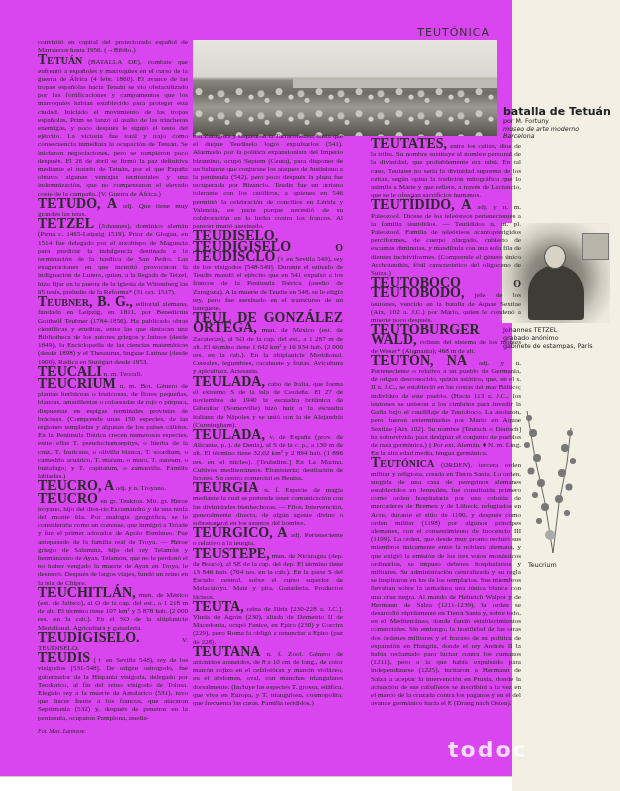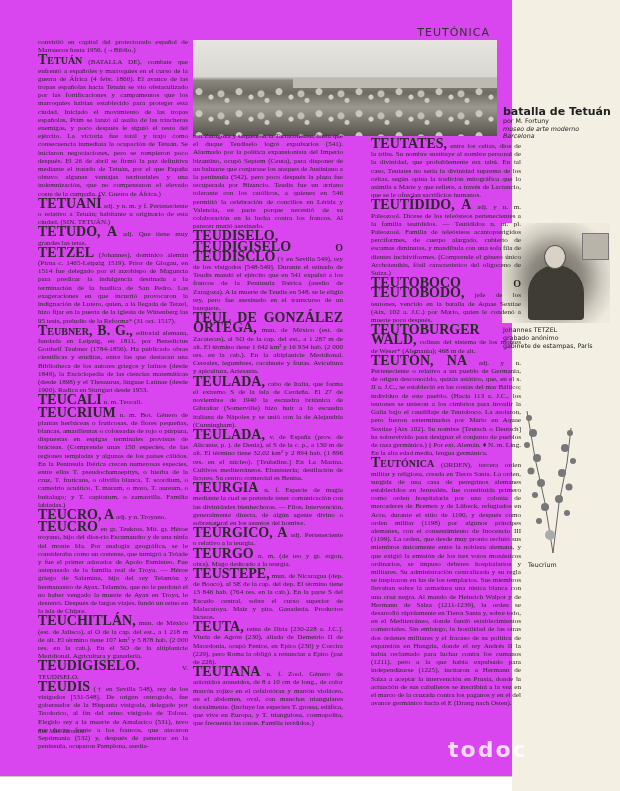--- a/index.html
+++ b/index.html
@@ -100,42 +100,40 @@
       <circle cx="52" cy="110" r="3"></circle>
         <circle cx="35" cy="132" r="5" fill="#aaa"></circle>
     </g>
   </svg>
 
   <div class="cap cap3">Teucrium</div>
 
   <div class="col c1">
     <p class="entry"><span>convirtió en capital del protectorado español de Marruecos hasta 1956. (→Biblio.)</span></p>
     <p class="entry"><span class="hw">Tetuán</span> <span>(BATALLA DE), combate que enfrentó a españoles y marroquíes en el curso de la guerra de África (4 febr. 1860). El avance de las tropas españolas hacia Tetuán se vio obstaculizado por las fortificaciones y campamentos que los marroquíes habían establecido para proteger esta ciudad. Iniciado el movimiento de las tropas españolas, Prim se lanzó al asalto de las trincheras enemigas, y poco después le siguió el resto del ejército. La victoria fue total y trajo como consecuencia inmediata la ocupación de Tetuán. Se iniciaron negociaciones, pero se rompieron poco después. El 26 de abril se firmó la paz definitiva mediante el tratado de Tetuán, por el que España obtuvo algunas ventajas territoriales y una indemnización, que no compensaron el elevado coste de la campaña. (V. Guerra de África.)</span></p>
-    <p class="entry"><span class="hw">TETUANÍ</span> <span>adj. y n. m. y f. Perteneciente o relativo a Tetuán; habitante u originario de esta ciudad. (SIN. TETUÁN.)</span></p>
     <p class="entry"><span class="hw">TETUDO, A</span> <span>adj. Que tiene muy grandes las tetas.</span></p>
     <p class="entry"><span class="hw">TETZEL</span> <span>(Johannes), dominico alemán (Pirna c. 1465-Leipzig 1519). Prior de Glogau, en 1514 fue delegado por el arzobispo de Maguncia para predicar la indulgencia destinada a la terminación de la basílica de San Pedro. Las exageraciones en que incurrió provocaron la indignación de Lutero, quien, a la llegada de Tetzel, hizo fijar en la puerta de la iglesia de Wittenberg las 95 tesis, preludio de la Reforma* (31 oct. 1517).</span></p>
     <p class="entry"><span class="hw">Teubner, B. G.,</span> <span>editorial alemana, fundada en Leipzig, en 1811, por Benedictus Gotthelf Teubner (1784-1856). Ha publicado obras científicas y eruditas, entre las que destacan una Bibliotheca de los autores griegos y latinos (desde 1849), la Enciclopedia de las ciencias matemáticas (desde 1898) y el Thesaurus, linguae Latinae (desde 1900). Radica en Stuttgart desde 1953.</span></p>
     <p class="entry"><span class="hw">TEUCALI</span> <span>n. m. Teocali.</span></p>
     <p class="entry"><span class="hw">TEUCRIUM</span> <span>n. m. Bot. Género de plantas herbáceas o fruticosas, de flores pequeñas, blancas, amarillentas o coloreadas de rojo o púrpura, dispuestas en espigas terminales provistas de brácteas. (Comprende unas 150 especies, de las regiones templadas y algunas de los países cálidos. En la Península Ibérica crecen numerosas especies, entre ellas T. pseudochamaepitys, o hierba de la cruz, T. fruticans, o olivilla blanca, T. scordium, o camedrio acuático, T. marum, o maro, T. aureum, o buitalago; y T. capitatum, o zamarrilla. Familia labiadas.)</span></p>
     <p class="entry"><span class="hw">TEUCRO, A</span> <span>adj. y n. Troyano.</span></p>
     <p class="entry"><span class="hw">TEUCRO</span> <span>en gr. Teukros. Mit. gr. Héroe troyano, hijo del dios-río Escamandro y de una ninfa del monte Ida. Por analogía geográfica, se le consideraba como un cretense, que inmigró a Tróade y fue el primer adorador de Apolo Esminteo. Fue antepasado de la familia real de Troya. — Héroe griego de Salamina, hijo del rey Telamón y hermanastro de Ayax. Telamón, que no le perdonó el no haber vengado la muerte de Ayax en Troya, le desterró. Después de largos viajes, fundó un reino en la isla de Chipre.</span></p>
     <p class="entry"><span class="hw">TEUCHITLÁN,</span> <span>mun. de México (est. de Jalisco), al O de la cap. del est., a 1 218 m de alt. El término tiene 107 km² y 5 878 hab. (2 000 res. en la cab.). En el SO de la altiplanicie Meridional. Agricultura y ganadería.</span></p>
     <p class="entry"><span class="hw">TEUDIGISELO.</span> <span>V. TEUDISELO.</span></p>
     <p class="entry"><span class="hw">TEUDIS</span> <span>(† en Sevilla 548), rey de los visigodos [531-548]. De origen ostrogodo, fue gobernador de la Hispania visigoda, delegado por Teodorico, al fin del reino visigodo de Tolosa. Elegido rey a la muerte de Amalarico (531), tuvo que hacer frente a los francos, que atacaron Septimania (532) y, después de penetrar en la península, ocuparon Pamplona, asedia-</span></p>
   </div>
 
   <div class="col c2">
     <p class="entry"><span>ron Zaragoza y saquearon la Tarraconense, hasta que el duque Teudiselo logró expulsarlos (541). Alarmado por la política expansionista del Imperio bizantino, ocupó Septem (Ceuta), para disponer de un baluarte que conjurase los ataques de Justiniano a la península (542), pero poco después la plaza fue recuperada por Bizancio. Teudis fue un arriano tolerante con los católicos, a quienes en 546 permitió la celebración de concilios en Lérida y Valencia, en parte porque necesitó de su colaboración en la lucha contra los francos. Al parecer murió asesinado.</span></p>
     <p class="entry"><span class="hw">TEUDISELO, TEUDIGISELO o TEUDISCLO</span> <span>(† en Sevilla 549), rey de los visigodos [548-549]. Durante el reinado de Teudis mandó el ejército que en 541 expulsó a los francos de la Península Ibérica (asedio de Zaragoza). A la muerte de Teudis en 548, se le eligió rey, pero fue asesinado en el transcurso de un banquete.</span></p>
     <p class="entry"><span class="hw">TEUL DE GONZÁLEZ ORTEGA,</span> <span>mun. de México (est. de Zacatecas), al SO de la cap. del est., a 1 287 m de alt. El término tiene 1 642 km² y 16 934 hab. (2 000 res. en la cab.). En la altiplanicie Meridional. Cereales, legumbres, cacahuete y frutas. Avicultura y apicultura. Artesanía.</span></p>
     <p class="entry"><span class="hw">TEULADA,</span> <span>cabo de Italia, que forma el extremo S de la isla de Cerdeña. El 27 de noviembre de 1940 la escuadra británica de Gibraltar (Somerville) hizo huir a la escuadra italiana de Nápoles y se unió con la de Alejandría (Cunningham).</span></p>
     <p class="entry"><span class="hw">TEULADA,</span> <span>v. de España (prov. de Alicante, p. j. de Denia), al S de la c. p., a 130 m de alt. El término tiene 32,02 km² y 2 894 hab. (1 896 res. en el núcleo). [Teuladins.] En La Marina. Cultivos mediterráneos. Ebanistería; destilación de licores. Su centro comercial es Benisa.</span></p>
     <p class="entry"><span class="hw">TEURGIA</span> <span>n. f. Especie de magia mediante la cual se pretende tener comunicación con las divinidades bienhechoras. — Filos. Intervención, generalmente directa, de algún agente divino o sobrenatural en los asuntos del hombre.</span></p>
     <p class="entry"><span class="hw">TEÚRGICO, A</span> <span>adj. Perteneciente o relativo a la teurgia.</span></p>
-    <p class="entry"><span class="hw">TEURGO</span> <span>n. m. (de teo y gr. ergon, obra). Mago dedicado a la teurgia.</span></p>
     <p class="entry"><span class="hw">TEUSTEPE,</span> <span>mun. de Nicaragua (dep. de Boaco), al SE de la cap. del dep. El término tiene 13 846 hab. (764 res. en la cab.). En la parte S del Escudo central, sobre el curso superior de Malacatoya. Maíz y pita. Ganadería. Productos lácteos.</span></p>
     <p class="entry"><span class="hw">TEUTA,</span> <span>reina de Iliria [230-228 a. J.C.]. Viuda de Agrón (230), aliada de Demetrio II de Macedonia, ocupó Fenice, en Epiro (230) y Corcira (229), pero Roma la obligó a renunciar a Epiro (paz de 228).</span></p>
     <p class="entry"><span class="hw">TEUTANA</span> <span>n. f. Zool. Género de arácnidos araneidos, de 8 a 10 cm de long., de color marrón rojizo en el cefalotórax y marrón violáceo, en el abdomen, oval, con manchas triangulares dorsalmente. (Incluye las especies T. grossa, edáfica, que vive en Europa, y T. triangulosa, cosmopolita, que frecuenta las casas. Familia terídidos.)</span></p>
   </div>
 
   <div class="col c3">
     <p class="entry"><span class="hw">TEUTATES,</span> <span>entre los celtas, dios de la tribu. Su nombre sustituye al nombre personal de la divinidad, que probablemente era tabú. En tal caso, Teutates no sería la divinidad suprema de los celtas, según opina la tradición mitográfica que lo asimila a Marte y que refiere, a través de Lactancio, que se le ofrecían sacrificios humanos.</span></p>
     <p class="entry"><span class="hw">TEUTÍDIDO, A</span> <span>adj. y n. m. Paleozool. Dícese de los teleósteos pertenecientes a la familia teutídidos. — Teutídidos n. m. pl. Paleozool. Familia de teleósteos acantopterigidos perciformes, de cuerpo alargado, cubierto de escamas diminutas, y mandíbula con una sola fila de dientes incisiviformes. (Comprende el género único Archoteuthis, fósil característico del oligoceno de Suiza.)</span></p>
     <p class="entry"><span class="hw">TEUTOBOCO o TEUTOBODO,</span> <span>jefe de los teutones, vencido en la batalla de Aquae Sextiae (Aix, 102 a. J.C.) por Mario, quien le condenó a muerte poco después.</span></p>
     <p class="entry"><span class="hw">TEUTOBURGER WALD,</span> <span>colinas del sistema de los montes de Weser* (Alemania); 468 m de alt.</span></p>

